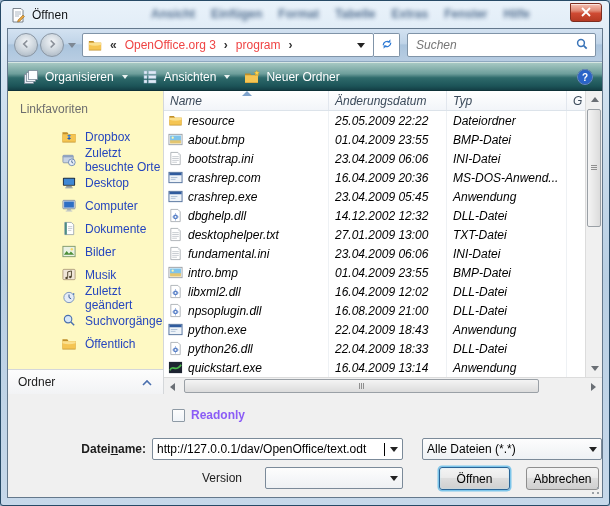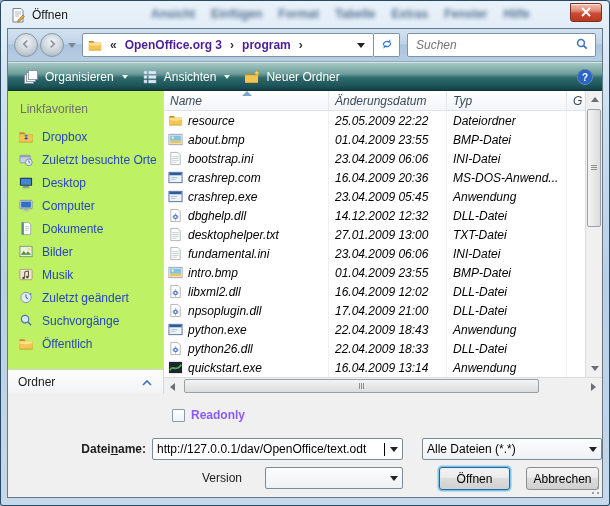--- a/index.html
+++ b/index.html
@@ -20,39 +20,39 @@
   .frame{position:absolute;left:6px;right:6px;top:27px;bottom:7px;background:#f0f0f0;border:1px solid #64788c;}
   
   .navbar{position:absolute;top:0;left:0;right:0;height:33px;background:linear-gradient(180deg,#d3e2f1 0%,#c0d4e8 45%,#aac4dd 50%,#b8cde2 100%);
     display:flex;align-items:center;padding:0 6px;border-bottom:1px solid #8ea8c0;}
   .nav-circle{width:24px;height:24px;border-radius:50%;border:1px solid #8a97a5;
     background:radial-gradient(circle at 50% 35%,#f2f5f8 0%,#c9d2da 55%,#9fadbb 100%);
     display:flex;align-items:center;justify-content:center;margin-right:2px;}
   .nav-chevron{width:0;height:0;border-left:4px solid transparent;border-right:4px solid transparent;border-top:5px solid #7d8894;margin:0 6px 0 2px;}
   .breadcrumb{height:24px;background:#fff;border:1px solid #8094a8;border-radius:2px;display:flex;align-items:center;flex:0 0 292px;padding:0 2px 0 4px;}
   .bc-folder{width:16px;height:14px;margin-right:5px;}
-  .bc-seg{padding:0 6px;color:#4c1d95;white-space:nowrap;font-weight:bold;}
+  .bc-seg{padding:0 6px;color:#ef4444;white-space:nowrap;}
   .bc-sep{color:#333;font-weight:bold;padding:0 2px;}
   .bc-caret{margin-left:auto;width:0;height:0;border-left:4px solid transparent;border-right:4px solid transparent;border-top:5px solid #222;margin-right:6px;}
   .refresh-btn{width:26px;height:24px;background:#fff;border:1px solid #8094a8;border-left:none;border-radius:0 2px 2px 0;display:flex;align-items:center;justify-content:center;margin-right:7px;}
   .searchbox{flex:1;height:24px;background:#fff;border:1px solid #8094a8;border-radius:2px;display:flex;align-items:center;padding:0 6px;}
   .searchbox input{flex:1;border:none;outline:none;font:italic 12px "Liberation Sans",sans-serif;color:#a21caf;background:transparent;}
   
   .toolbar{position:absolute;top:33px;left:0;right:0;height:29px;
     background:linear-gradient(180deg,#a6c8c3 0%,#6d9e9b 40%,#2e6a6b 55%,#1c5458 85%,#143f46 100%);
     border-top:1px solid #d6e6e3;border-bottom:1px solid #0e3238;display:flex;align-items:center;color:#fff;padding:0 8px;}
   .tb-btn{display:flex;align-items:center;gap:6px;padding:3px 7px;border-radius:3px;color:#fff;}
   .tb-caret{width:0;height:0;border-left:3.5px solid transparent;border-right:3.5px solid transparent;border-top:4px solid #e9f2f1;margin-left:2px;}
   .tb-icon{width:16px;height:16px;}
   .help-btn{margin-left:auto;width:18px;height:18px;}
   
   .main{position:absolute;top:62px;left:0;right:0;height:303px;display:flex;background:#fff;}
-  .sidebar{width:156px;background:#bef264;border-right:1px solid #d4d7da;position:relative;}
+  .sidebar{width:156px;background:#fef9c3;border-right:1px solid #d4d7da;position:relative;}
   .side-head{color:#6e6e6e;padding:11px 0 9px 12px;}
-  .side-items{display:flex;flex-direction:column;}
+  .side-items{display:flex;flex-direction:column;margin-left:43px;}
   .side-item{display:flex;align-items:center;gap:7px;padding:3px 2px 3px 10px;color:#2646be;cursor:default;height:23px;}
   .sicon{width:17px;height:16px;flex:0 0 17px;}
   .side-footer{position:absolute;bottom:0;left:0;right:0;height:25px;border-top:1px solid #d4d7da;display:flex;align-items:center;padding:0 10px;background:linear-gradient(180deg,#fdfdfd,#f2f3f5);color:#1c1c1c;}
   .side-footer .chev{margin-left:auto;width:12px;height:10px;}
   
   .filepanel{flex:1;position:relative;background:#fff;font-style:italic;}
   .cols{display:grid;grid-template-columns:165px 118px 120px 1fr;}
   .lheader{height:20px;border-bottom:1px solid #dce3ea;background:linear-gradient(180deg,#ffffff,#f2f5f9);margin-right:17px;position:relative;}
   .hcell{display:flex;align-items:center;padding-left:6px;color:#3b4a5a;border-right:1px solid #e2e7ee;position:relative;}
   .sortmark{position:absolute;left:78px;top:0;width:0;height:0;border-left:5px solid transparent;border-right:5px solid transparent;border-bottom:5px solid #7fa3cc;}
@@ -504,21 +504,21 @@
             <div class="frow cols">
               <div class="fcell name">
                 <span class="ficon"><svg viewBox="0 0 16 16" width="15" height="15">
                     <path d="M3 1.5h7.5L13 4v10.5H3z" fill="#fff" stroke="#9aa0a6" stroke-width=".8"></path>
                     <circle cx="8" cy="9.5" r="2.6" fill="#5b82c8"></circle>
                     <circle cx="8" cy="9.5" r="1" fill="#fff"></circle>
                     <path d="M8 5.8v1M8 12.2v1M4.8 9.5h1M10.2 9.5h1" stroke="#5b82c8"></path>
                   </svg></span>
                 <span>npsoplugin.dll</span>
               </div>
-              <div class="fcell">17.04.2009 21:00</div>
+              <div class="fcell">16.08.2009 21:00</div>
               <div class="fcell">DLL-Datei</div>
               <div class="fcell"></div>
             </div>
             <div class="frow cols">
               <div class="fcell name">
                 <span class="ficon"><svg viewBox="0 0 16 16" width="15" height="15">
                     <rect x="1" y="2.5" width="14" height="11" fill="#eef3f8" stroke="#52709c"></rect>
                     <rect x="1.5" y="3" width="13" height="2.6" fill="#2f5b9e"></rect>
                     <g stroke="#9fb4cd" stroke-width=".8">
                       <path d="M3 8h7M3 10h5"></path>

